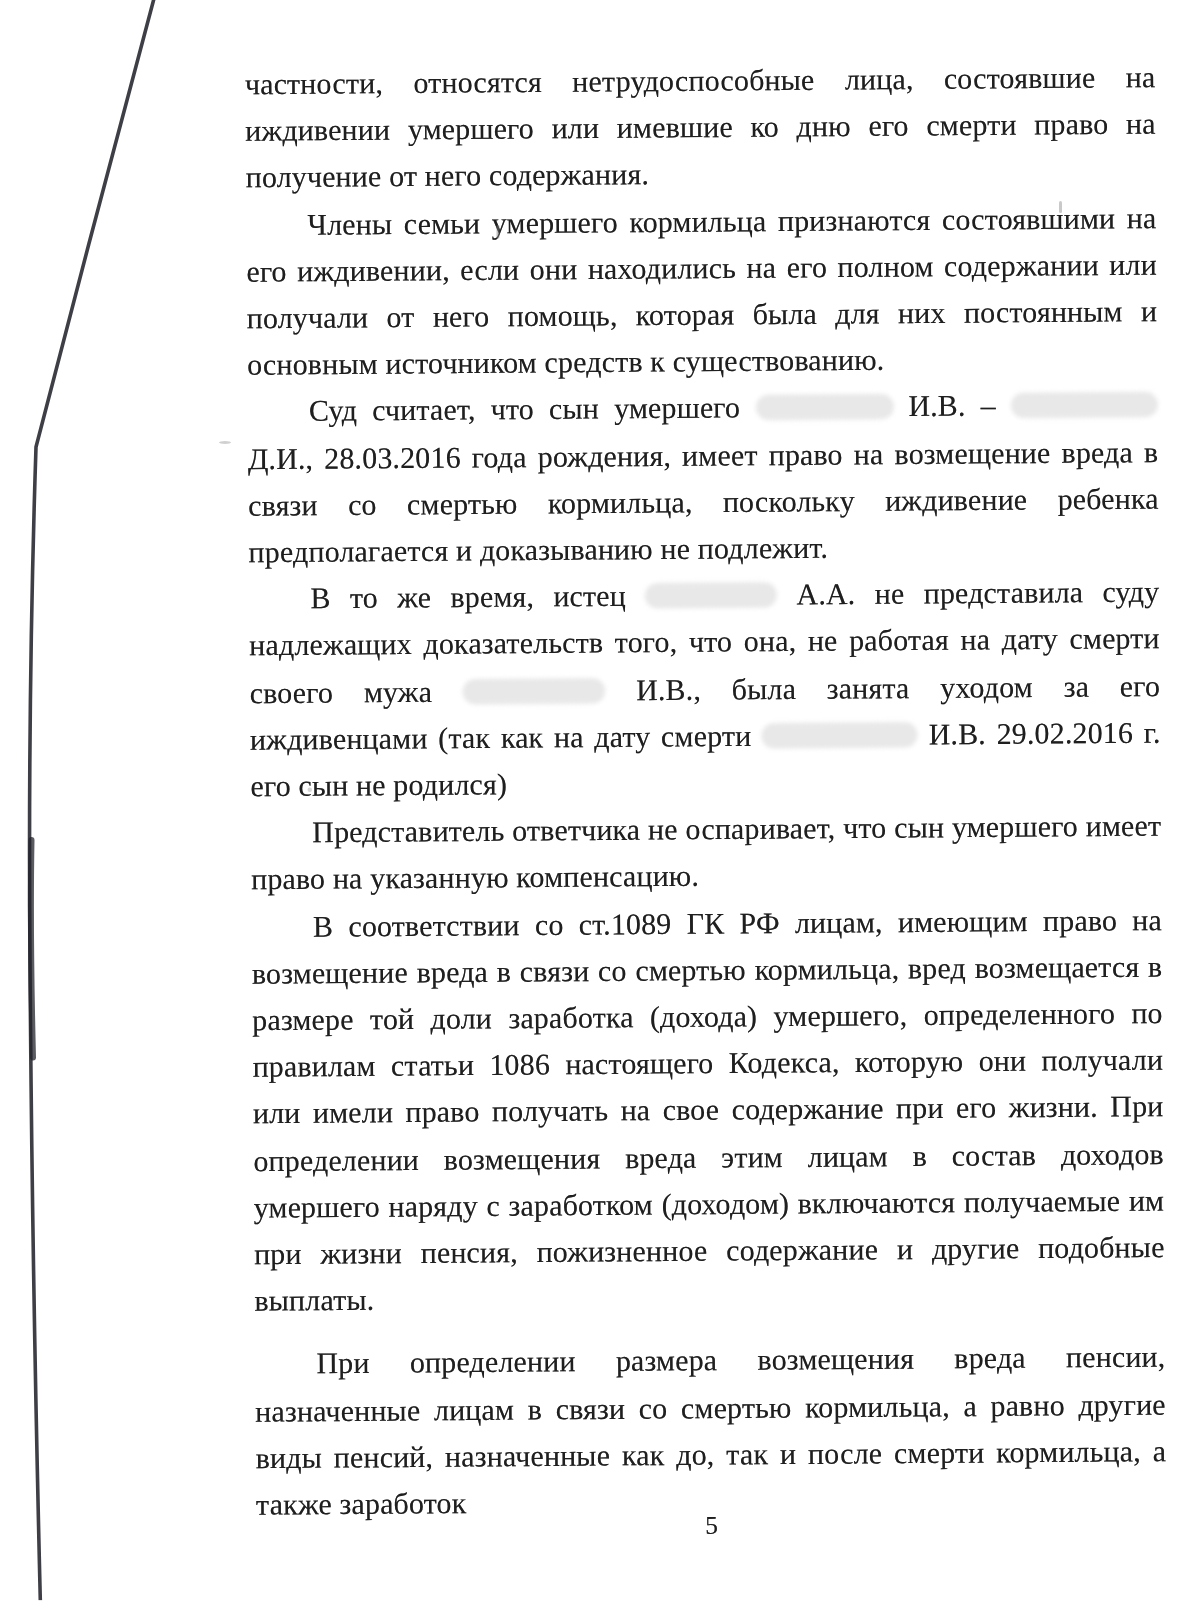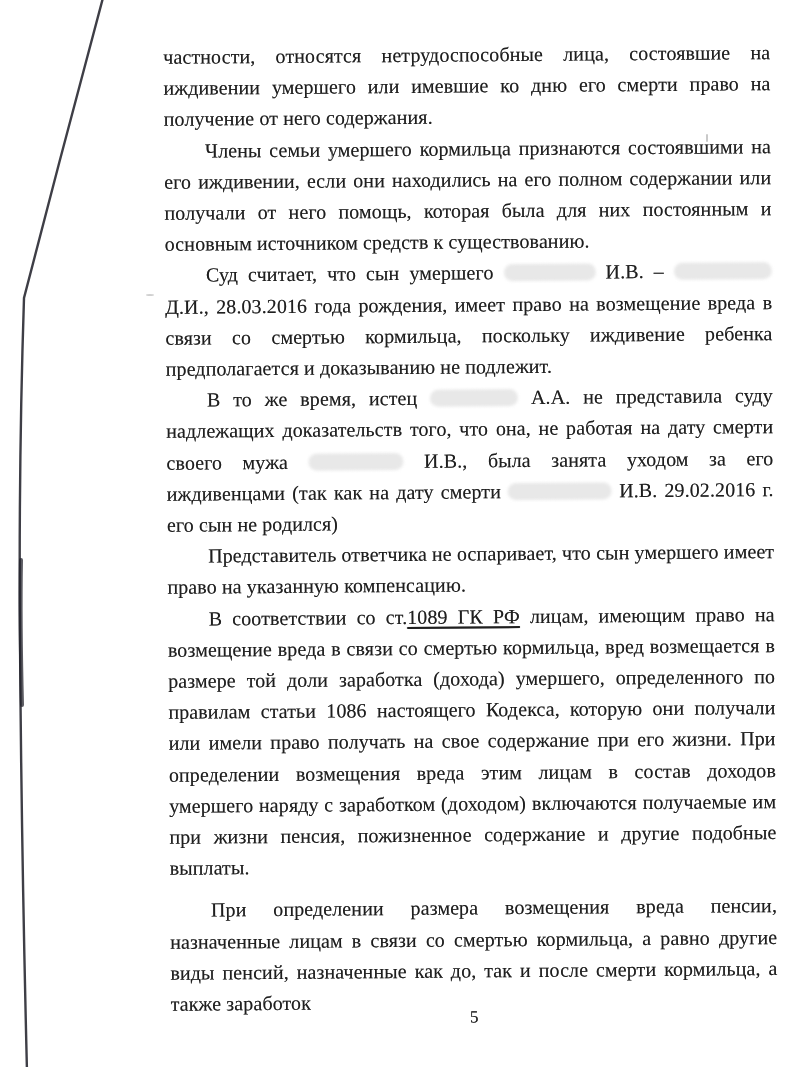--- a/index.html
+++ b/index.html
@@ -28,21 +28,21 @@
   .content p{margin:0;text-indent:41px;}
   .content p.noindent{text-indent:0;}
   .content p.mt{margin-top:11px;}
   .red{
     display:inline-block;
     height:17px;
     border-radius:9px;
     filter:blur(1.4px);
     vertical-align:-2px;
   }
-  .ul{text-decoration:underline;text-underline-offset:3px;}
+  .ul{text-underline-offset:3px;}
   .pageno{
     position:absolute;
     top:1008px;left:167px;width:607px;
     text-align:center;
     font-size:17px;
     text-shadow:0 0 0.4px rgba(20,20,20,0.55);
   }
   .fold{position:absolute;top:0;left:0;z-index:3;pointer-events:none;}
   .speck{position:absolute;background:#777;border-radius:50%;z-index:2;}
 </style>

